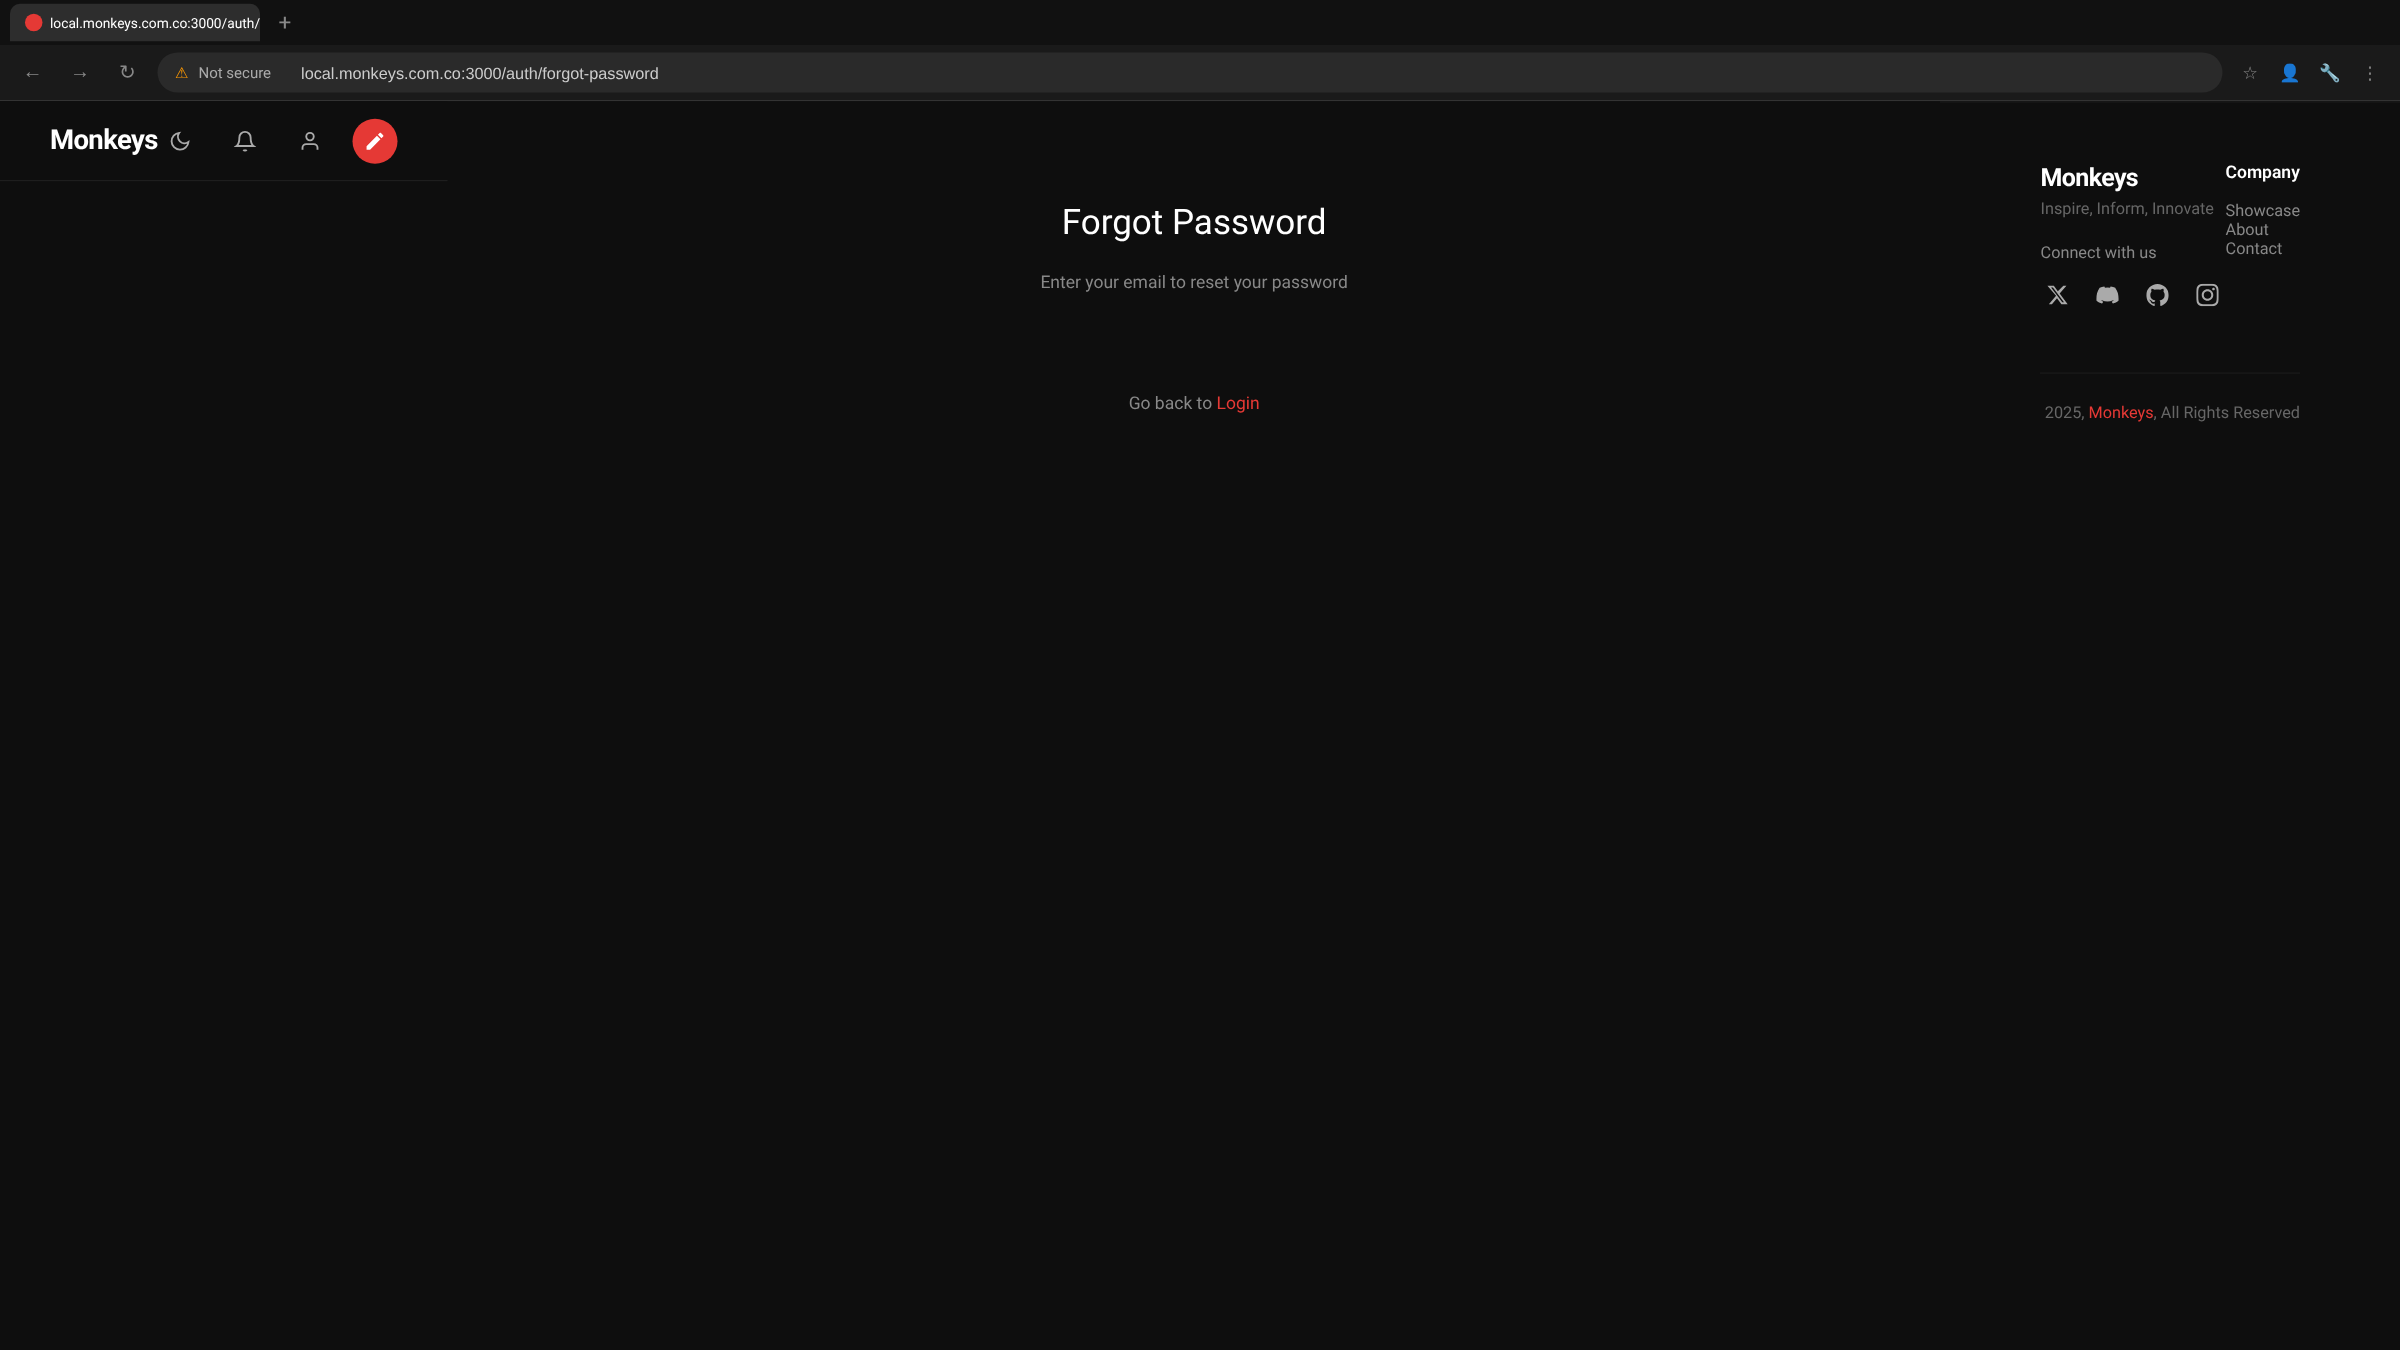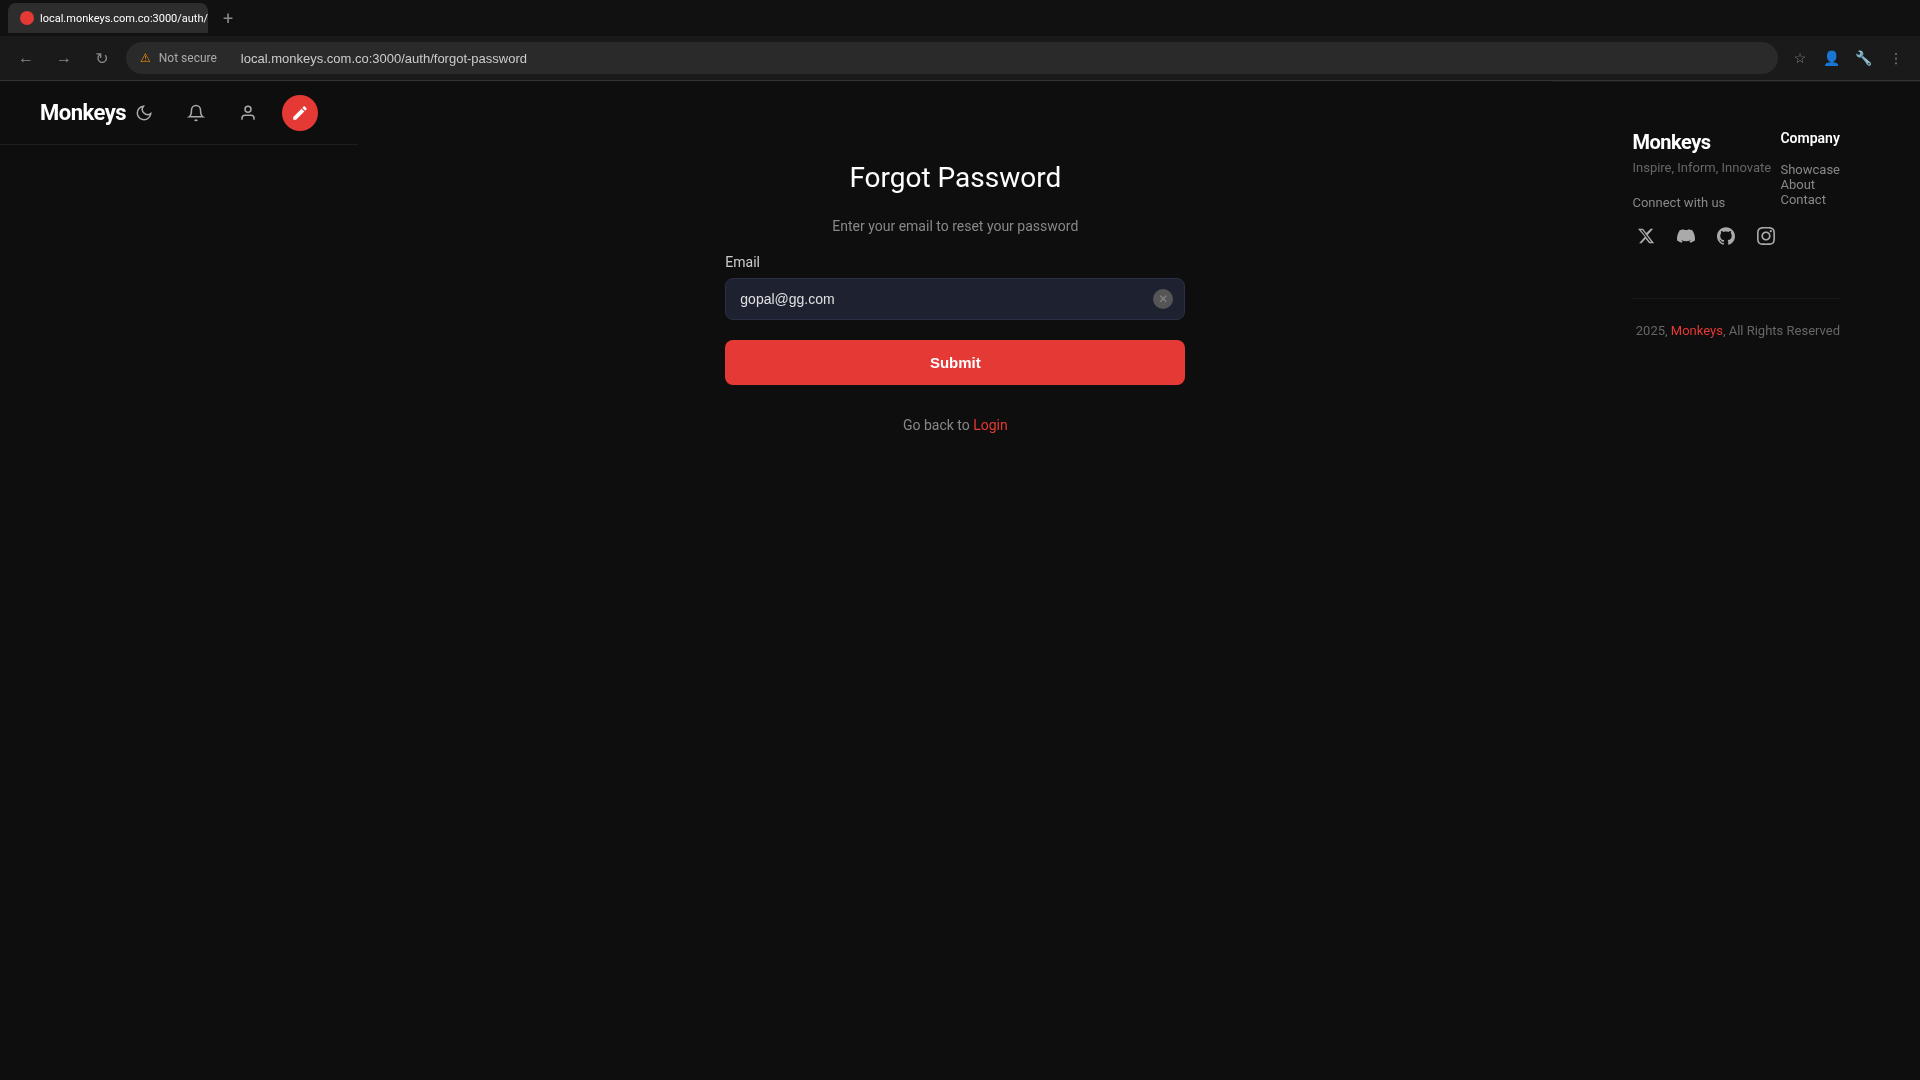--- a/index.html
+++ b/index.html
@@ -181,21 +181,21 @@
     .page-title {
       font-size: 28px;
       font-weight: 400;
       color: #fff;
       margin-bottom: 24px;
     }
 
     .page-subtitle {
       font-size: 14px;
       color: #888;
-      margin-bottom: 20px;
+      margin-bottom: 49px;
     }
 
     .form-container {
       width: 100%;
       max-width: 460px;
     }
 
     .form-group {
       margin-bottom: 16px;
     }
@@ -408,29 +408,21 @@
         </svg>
       </div>
     </div>
   </header>
 
   <main class="main-content">
     <h1 class="page-title">Forgot Password</h1>
     <p class="page-subtitle">Enter your email to reset your password</p>
 
     <div class="form-container">
-      <div class="form-group">
-        <label class="form-label">Email</label>
-        <div class="input-wrapper">
-          <input type="email" class="form-input" value="gopal@gg.com" placeholder="gopal@gg.com" style="">
-          <div class="input-clear">✕</div>
-        </div>
-      </div>
-
-      <button class="submit-btn">Submit</button>
+
 
       <div class="back-to-login">
         <span>Go back to </span><a href="#">Login</a>
       </div>
     </div>
   </main>
 
   <footer class="footer">
     <div class="footer-main">
       <div class="footer-brand">

